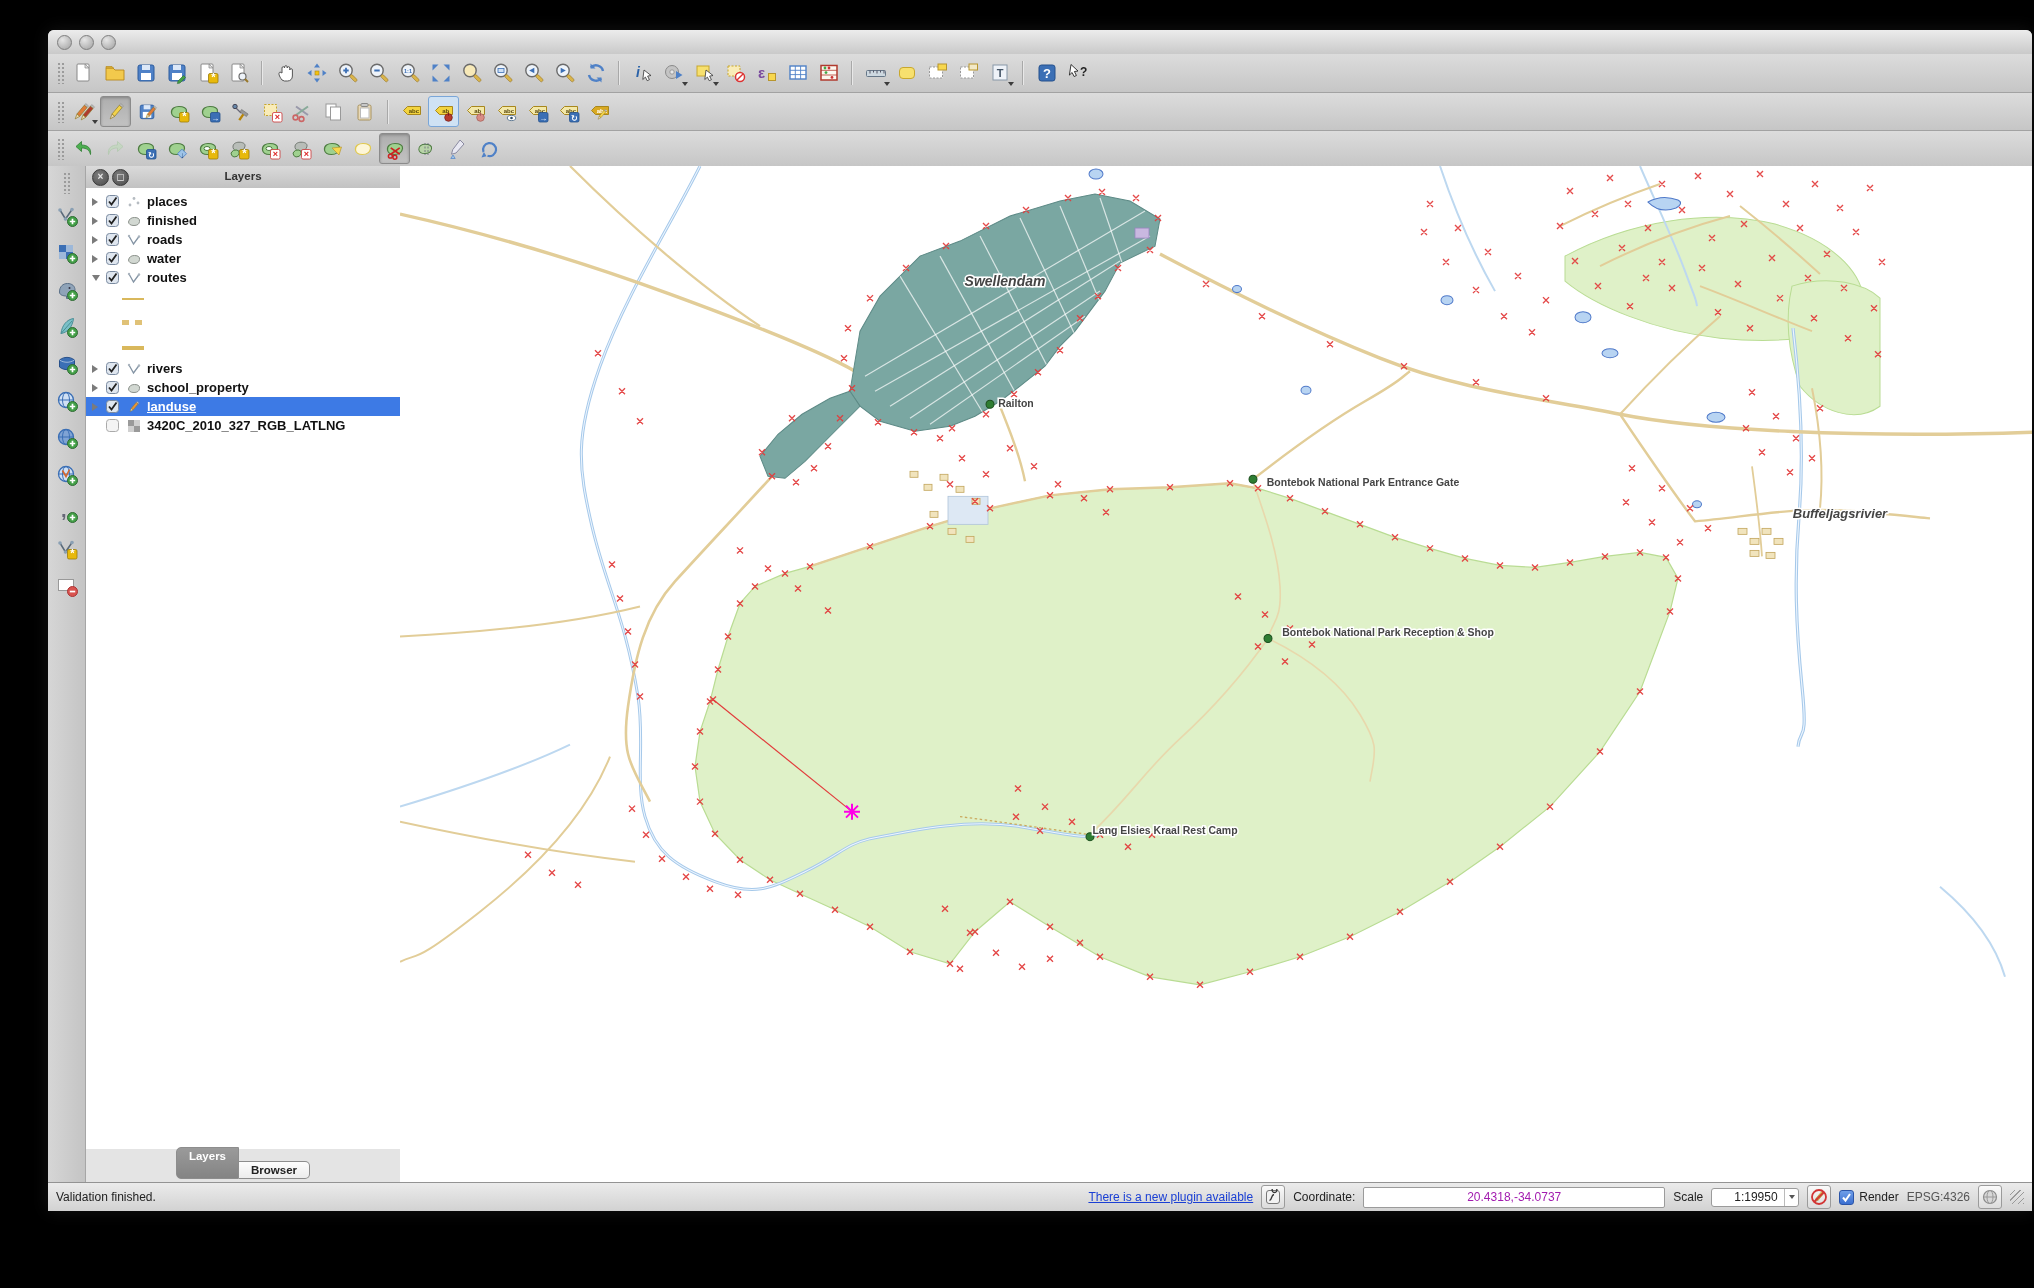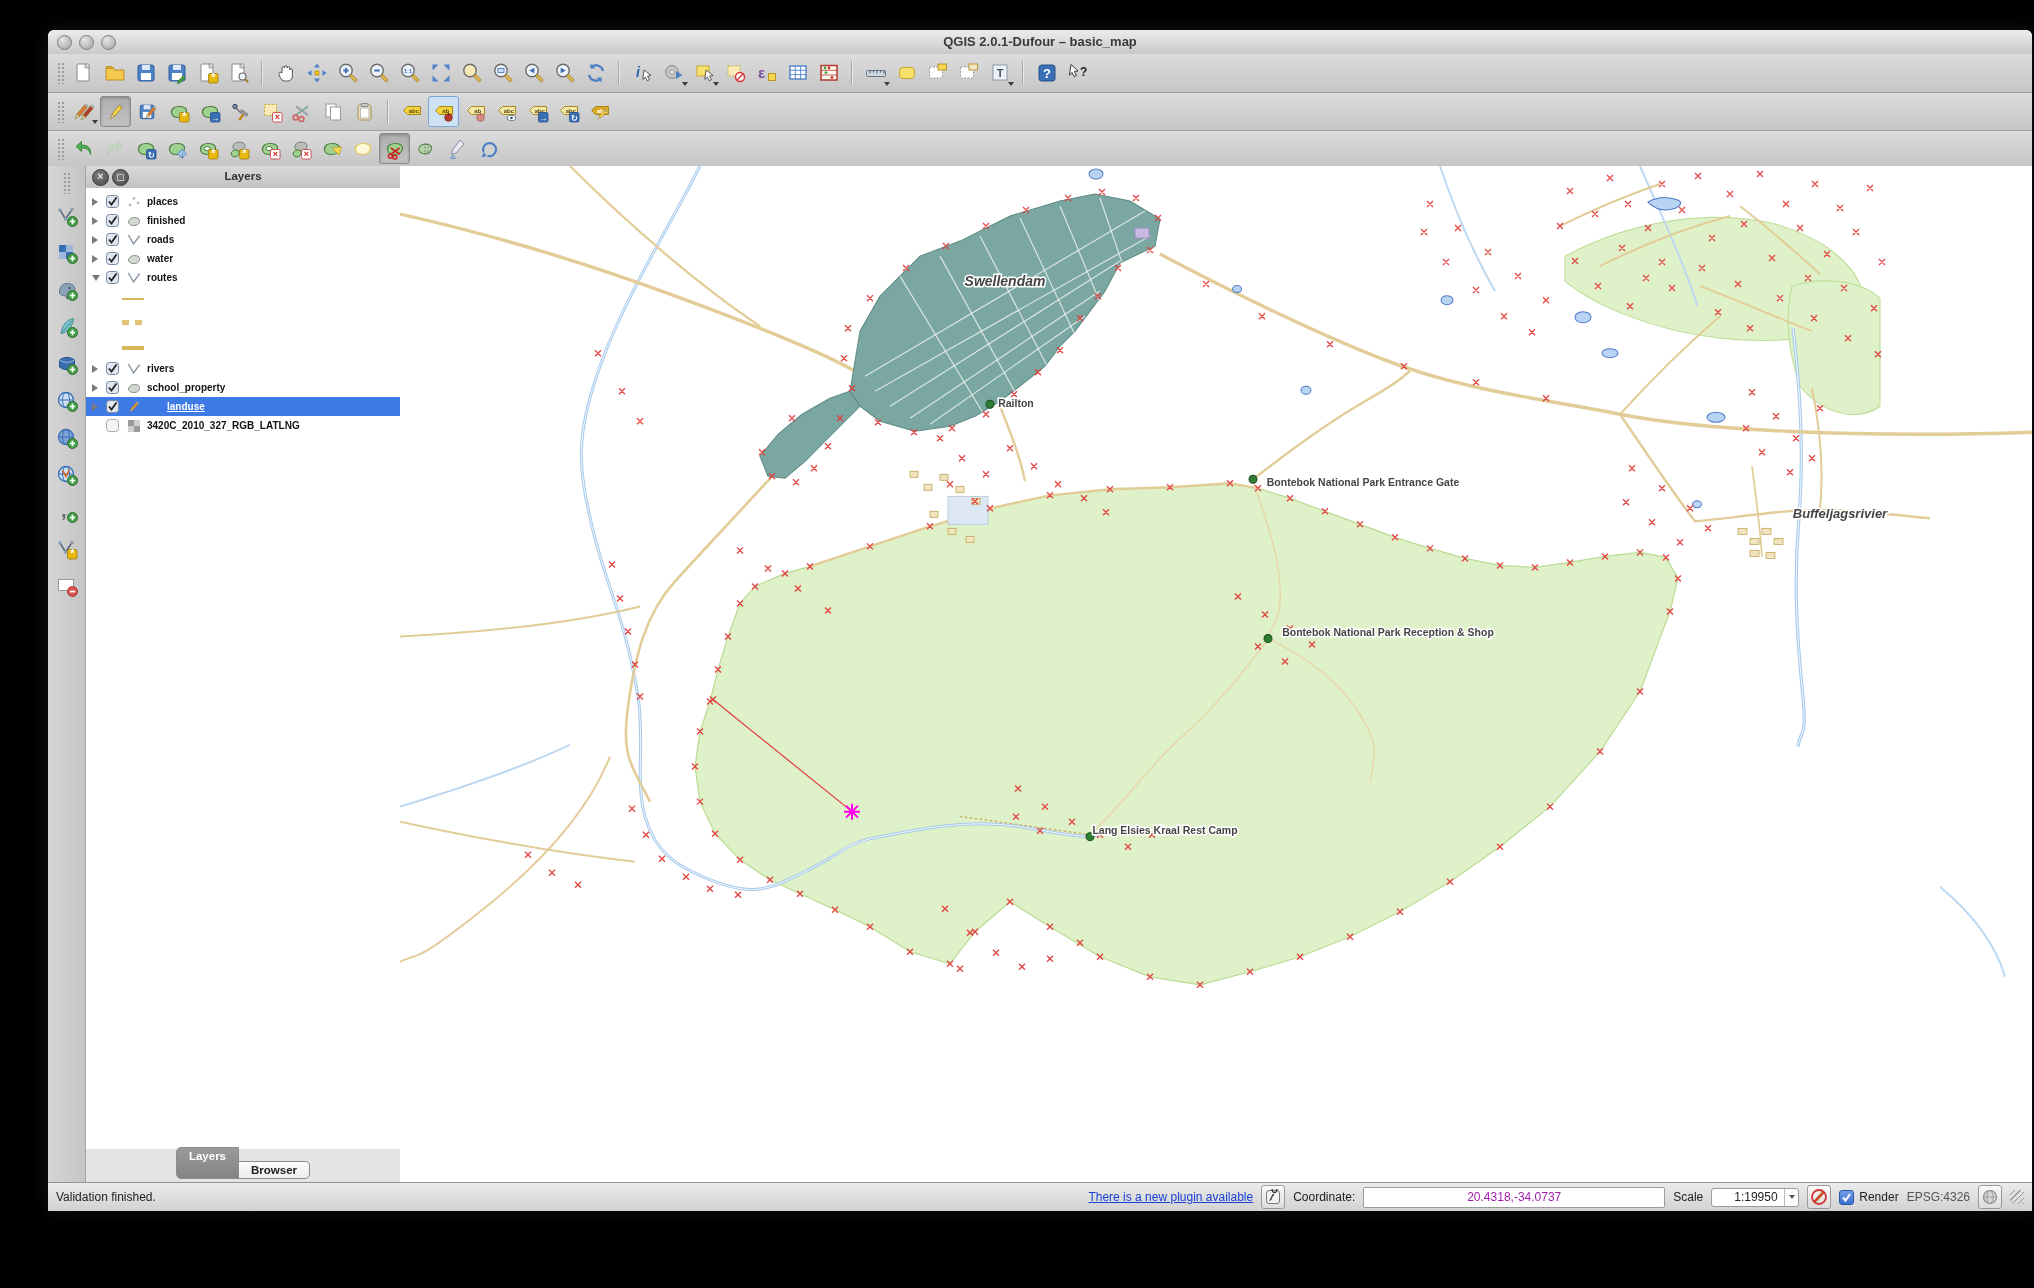--- a/index.html
+++ b/index.html
@@ -39,23 +39,23 @@
   
   .layers-panel{position:absolute;left:38px;top:0;bottom:0;width:314px;background:#e4e4e4;border-right:1px solid #979797;}
   .panel-header{position:absolute;left:0;right:0;top:0;height:22px;
     background:linear-gradient(#dadada,#c2c2c2);border-bottom:1px solid #9f9f9f;}
   .ph-btn{position:absolute;top:3px;width:15px;height:15px;border-radius:50%;
     background:radial-gradient(circle at 40% 35%,#7e7e7e,#4a4a4a);border:1px solid #3a3a3a;color:#e8e8e8;
     font-size:10px;line-height:14px;text-align:center;font-weight:bold;}
   .ph-close{left:6px;} .ph-float{left:26px;}
   .panel-title{position:absolute;left:0;right:0;top:4px;text-align:center;font-size:11.5px;font-weight:bold;color:#333;}
   .layers-tree{position:absolute;left:0;right:0;top:22px;bottom:34px;background:#fff;overflow:hidden;padding-top:4px;}
-  .layer-row{position:relative;height:19px;display:flex;align-items:center;font-size:10px;font-weight:bold;color:#111;}
+  .layer-row{position:relative;height:19px;display:flex;align-items:center;font-size:13px;font-weight:bold;color:#111;}
   .layer-row.selected{background:#3d7ae5;color:#fff;}
-  .layer-row.selected .lbl{text-decoration:underline;margin-left:20px;}
+  .layer-row.selected .lbl{text-decoration:underline;}
   .arrow{position:absolute;left:6px;width:0;height:0;border-top:4px solid transparent;border-bottom:4px solid transparent;border-left:6px solid #7b7b7b;}
   .arrow.down{border-left:4px solid transparent;border-right:4px solid transparent;border-top:6px solid #7b7b7b;border-bottom:none;}
   .cbx{position:absolute;left:20px;width:13px;height:13px;}
   .ticon{position:absolute;left:40px;width:16px;height:16px;}
   .lbl{position:absolute;left:61px;white-space:nowrap;}
   .swatch-row{position:relative;height:24px;}
   .sw{position:absolute;left:36px;top:11px;width:22px;}
   .sw.thin{border-top:2px solid #d9b85c;}
   .sw.thick{border-top:4px solid #d9b85c;}
   .sw.dashes{top:9px;height:5px;width:24px;background:
@@ -93,21 +93,20 @@
 </head>
 <body>
 
 <div class="window">
   <div class="titlebar">
     <div class="traffic">
       <span class="tl"></span>
       <span class="tl"></span>
       <span class="tl"></span>
     </div>
-    <div class="title">QGIS 2.0.1-Dufour – basic_map</div>
   </div>
 
   <div class="toolbar" id="toolbar-row1">
       <span class="grip"></span>
       <div class="tbtn">
         <span class="icon"><svg viewBox="0 0 24 24" width="24" height="24">
             <rect x="5" y="3" width="12" height="17" rx="1" fill="#fff" stroke="#888"></rect>
             <path d="M13 3 l4 4 h-4 z" fill="#ddd" stroke="#888" stroke-width="0.7"></path>
           </svg></span>
       </div>

